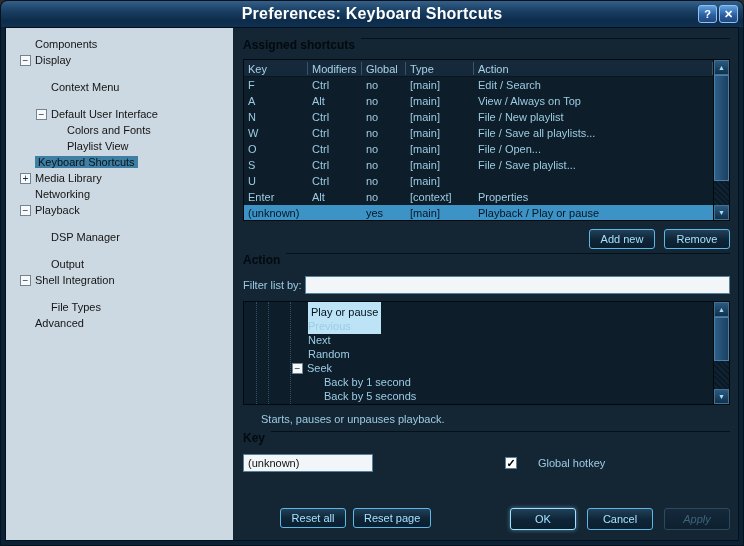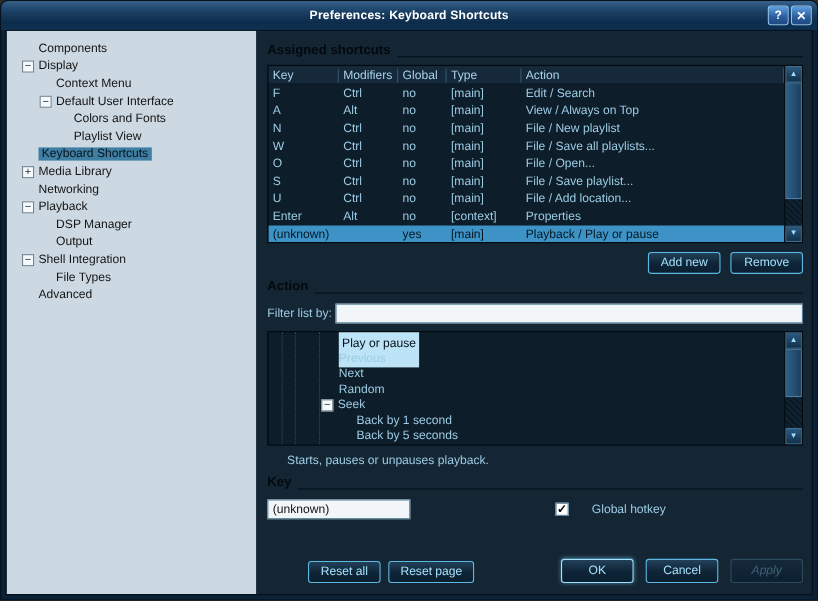--- a/index.html
+++ b/index.html
@@ -13,21 +13,21 @@
     font-family:"Liberation Sans",sans-serif;
     overflow:hidden;
   }
   
   .titlebar{
     height:26px;flex:none;position:relative;
     display:flex;align-items:center;justify-content:center;
     background:linear-gradient(180deg,#356089 0%,#1B4166 35%,#0D2C4B 75%,#0F3152 100%);
     border-radius:6px 6px 0 0;
   }
-  .title-text{color:#FFFFFF;font-weight:bold;font-size:11px;letter-spacing:.2px;text-align:center;}
+  .title-text{color:#FFFFFF;font-weight:bold;font-size:16px;letter-spacing:.2px;text-align:center;}
   .tb-buttons{position:absolute;right:5px;top:4px;display:flex;gap:2px;}
   .tb-btn{
     width:19px;height:18px;border:1px solid #8FC2EE;border-radius:3px;
     background:linear-gradient(180deg,#5EA0E0 0%,#2A5C9E 60%,#1E4880 100%);
     color:#fff;font-size:11px;font-weight:bold;
     display:flex;align-items:center;justify-content:center;cursor:pointer;
   }
   
   .content{flex:1;display:flex;margin:0 4px 4px 4px;border:1px solid #03101B;overflow:hidden;}
   .left-panel{width:227px;flex:none;background:#CDD9E2;padding:8px 0;overflow:hidden;}
@@ -39,25 +39,25 @@
   .titem{display:flex;align-items:center;height:16px;color:#141414;font-size:11px;cursor:default;}
   .exp{
     width:11px;height:11px;flex:none;border:1px solid #74848F;background:#F6FAFC;
     margin-right:4px;display:flex;align-items:center;justify-content:center;
     font-size:10px;line-height:9px;color:#20313B;
   }
   .exp.none{visibility:hidden;}
   .exp.minus::before{content:"\2212";}
   .exp.plus::before{content:"+";}
   .lvl0{padding-left:14px;}
-  .lvl1{padding-left:30px;}
+  .lvl1{padding-left:30px;margin-top:11px;}
   .lvl2{padding-left:46px;}
   .titem.sel .tlabel{background:#3F7FA3;color:#061category219;color:#06131C;padding:0 3px;}
   
-  .sec-head{display:flex;align-items:flex-end;gap:6px;margin:2px 0 7px;flex:none;}
+  .sec-head{display:flex;align-items:flex-start;gap:6px;margin:2px 0 7px;flex:none;}
   .sec-title{font-weight:bold;font-size:12px;color:#02090F;}
   .sec-line{flex:1;height:1px;background:#03111B;}
   
   .table-wrap{display:flex;border:1px solid #02090F;height:162px;background:#0D1D29;flex:none;overflow:hidden;}
   .tbl{flex:1;display:flex;flex-direction:column;overflow:hidden;}
   .thead{display:flex;height:17px;flex:none;background:#16293A;color:#A9D2E8;border-bottom:1px solid #091621;align-items:center;}
   .th{padding:1px 4px;border-right:1px solid #33566E;font-size:11px;height:13px;line-height:12px;}
   .trow{display:flex;height:16px;flex:none;align-items:center;color:#9CCBE4;cursor:default;}
   .trow.sel{background:#3E93C6;color:#041724;}
   .td{padding:0 4px;overflow:hidden;white-space:nowrap;}
@@ -111,24 +111,24 @@
   }
   .chk-wrap{display:flex;align-items:center;gap:21px;margin-left:132px;}
   .checkbox{
     width:12px;height:12px;flex:none;background:#FFFFFF;border:1px solid #56809C;
     display:flex;align-items:center;justify-content:center;
     font-size:11px;line-height:11px;color:#000;font-weight:bold;cursor:pointer;
   }
   .checkbox.checked::before{content:"\2713";}
   .chk-label{color:#9CCBE4;}
   
-  .footer{margin-top:auto;display:flex;align-items:flex-end;flex:none;padding-bottom:2px;padding-left:37px;}
+  .footer{margin-top:auto;display:flex;align-items:flex-start;flex:none;padding-bottom:2px;padding-left:37px;}
   .footer .fleft{display:flex;gap:7px;}
   .footer .fright{margin-left:auto;display:flex;gap:11px;}
-  .btn.tall{height:22px;margin-top:18px;}
+  .btn.tall{height:22px;}
   .btn.default{border:1px solid #9FE4FF;box-shadow:0 0 4px rgba(120,210,255,.55);}
   .btn.disabled{
     border-color:#2B4A5E;color:#3E6478;cursor:default;
     background:linear-gradient(180deg,#16293A,#0D2030);
     font-style:italic;
   }
 </style>
 </head>
 <body>
 
@@ -263,21 +263,20 @@
             <span class="td c-mod">Ctrl</span>
             <span class="td c-glob">no</span>
             <span class="td c-type">[main]</span>
             <span class="td c-act">File / Save playlist...</span>
           </div>
           <div class="trow">
             <span class="td c-key">U</span>
             <span class="td c-mod">Ctrl</span>
             <span class="td c-glob">no</span>
             <span class="td c-type">[main]</span>
-            <span class="td c-act">File / Add location...</span>
           </div>
           <div class="trow">
             <span class="td c-key">Enter</span>
             <span class="td c-mod">Alt</span>
             <span class="td c-glob">no</span>
             <span class="td c-type">[context]</span>
             <span class="td c-act">Properties</span>
           </div>
           <div class="trow sel">
             <span class="td c-key">(unknown)</span>

